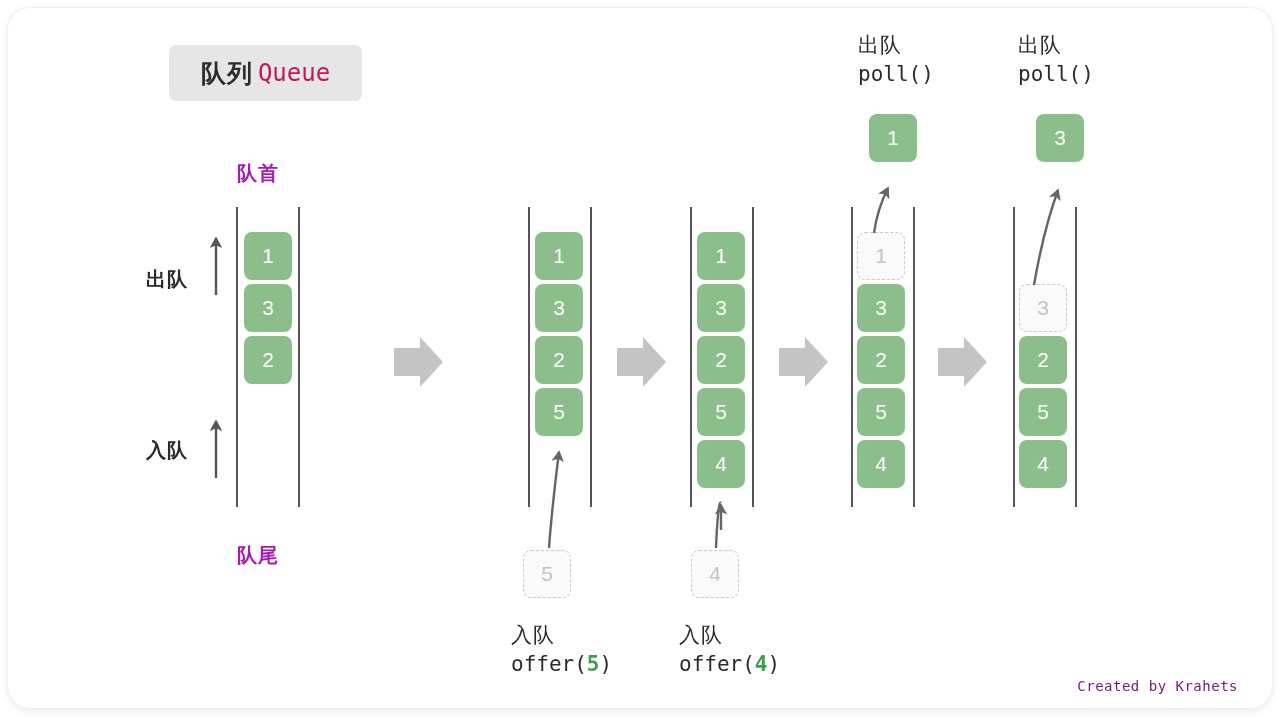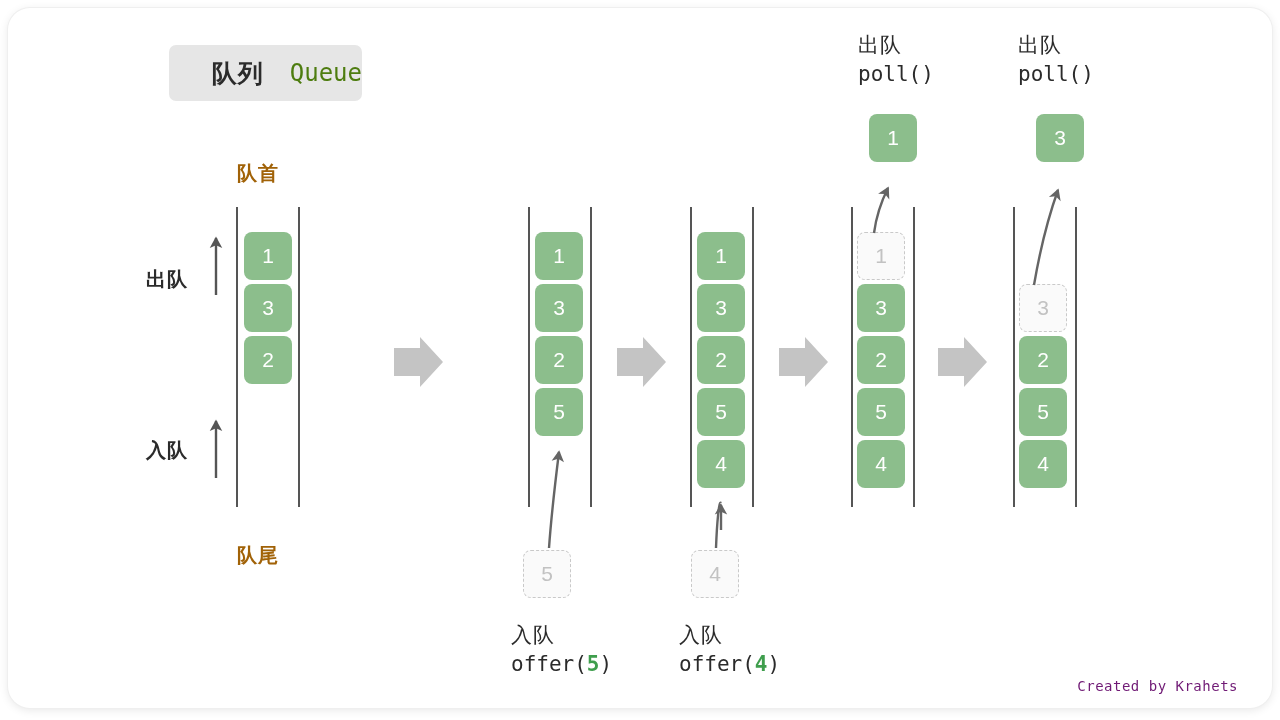--- a/index.html
+++ b/index.html
@@ -35,33 +35,33 @@
   .title-chip {
     position: absolute;
     left: 169px;
     top: 45px;
     width: 193px;
     height: 56px;
     background: #e6e6e6;
     border-radius: 7px;
     display: flex;
     align-items: center;
-    justify-content: flex-end;
-    gap: 26px;
+    justify-content: center;
+    gap: 5px;
   }
   .title-cn {
     font-size: 25px;
     font-weight: bold;
     color: #2b2b2b;
     letter-spacing: 1px;
   }
   .title-en {
     font-family: "DejaVu Sans Mono", "Liberation Mono", monospace;
     font-size: 24px;
-    color: #4d7c0f;
+    color: #be185d;
   }
   
   .col { position: absolute; }
   .rail {
     position: absolute;
     width: 1.6px;
     background: #555555;
   }
   .cell {
     position: absolute;
@@ -81,21 +81,21 @@
   .cell.ghost {
     background: #fafafa;
     color: #c2c2c2;
     border: 1.8px dashed #c9c9c9;
   }
   
   .col-label {
     position: absolute;
     font-size: 20px;
     font-weight: bold;
-    color: #a16207;
+    color: #a21caf;
     white-space: nowrap;
     letter-spacing: 1px;
   }
   .side-label {
     position: absolute;
     font-size: 20px;
     font-weight: bold;
     color: #2b2b2b;
     white-space: nowrap;
     letter-spacing: 1px;

